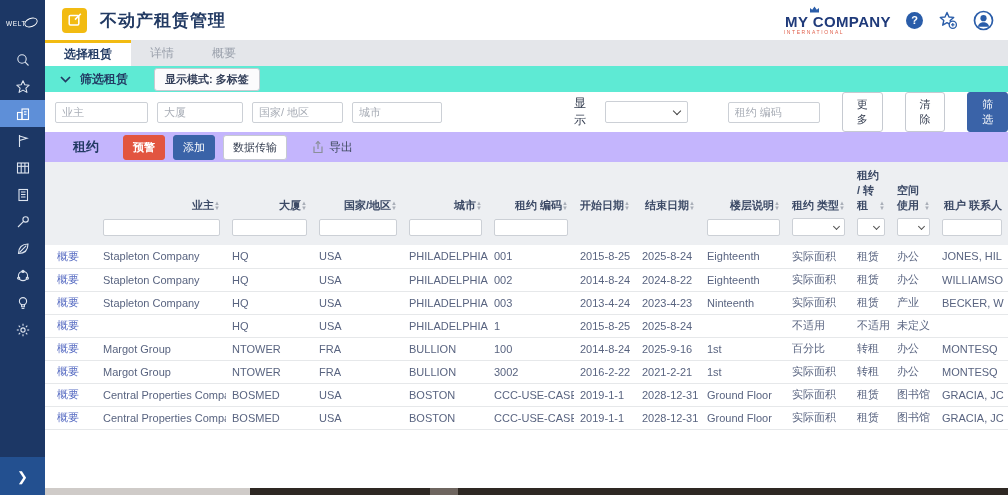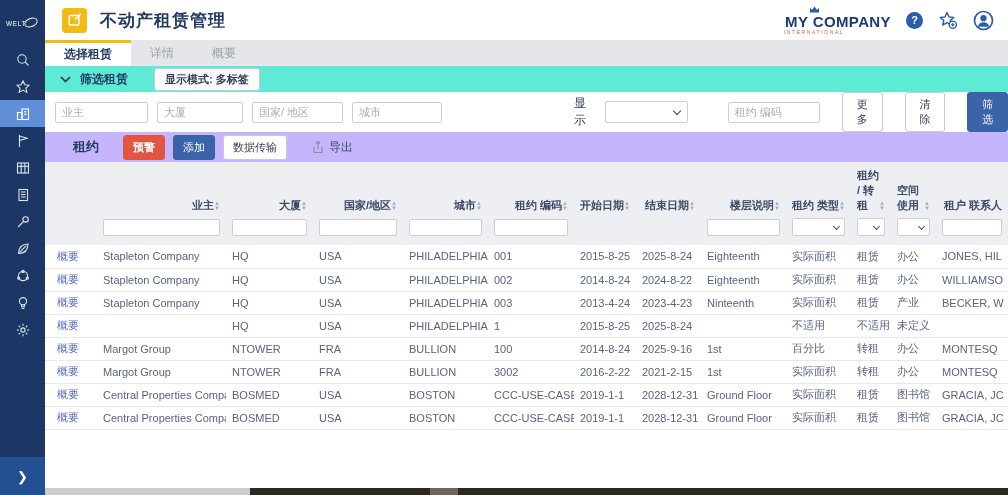--- a/index.html
+++ b/index.html
@@ -513,21 +513,21 @@
               <td>MONTESQ</td>
             </tr>
             <tr>
               <td class="cell-link"><span class="link">概要</span></td>
               <td>Margot Group</td>
               <td>NTOWER</td>
               <td>FRA</td>
               <td>BULLION</td>
               <td>3002</td>
               <td>2016-2-22</td>
-              <td>2021-2-15</td>
+              <td>2021-2-21</td>
               <td>1st</td>
               <td>实际面积</td>
               <td>转租</td>
               <td>办公</td>
               <td>MONTESQ</td>
             </tr>
             <tr>
               <td class="cell-link"><span class="link">概要</span></td>
               <td>Central Properties Company</td>
               <td>BOSMED</td>

